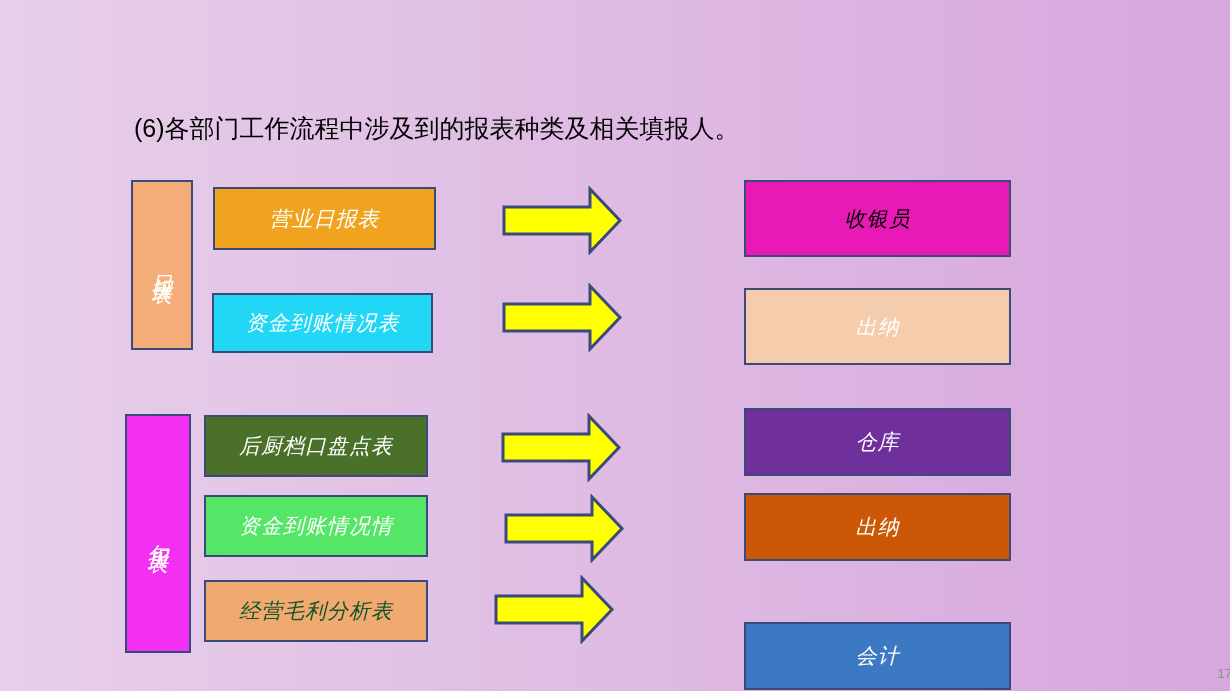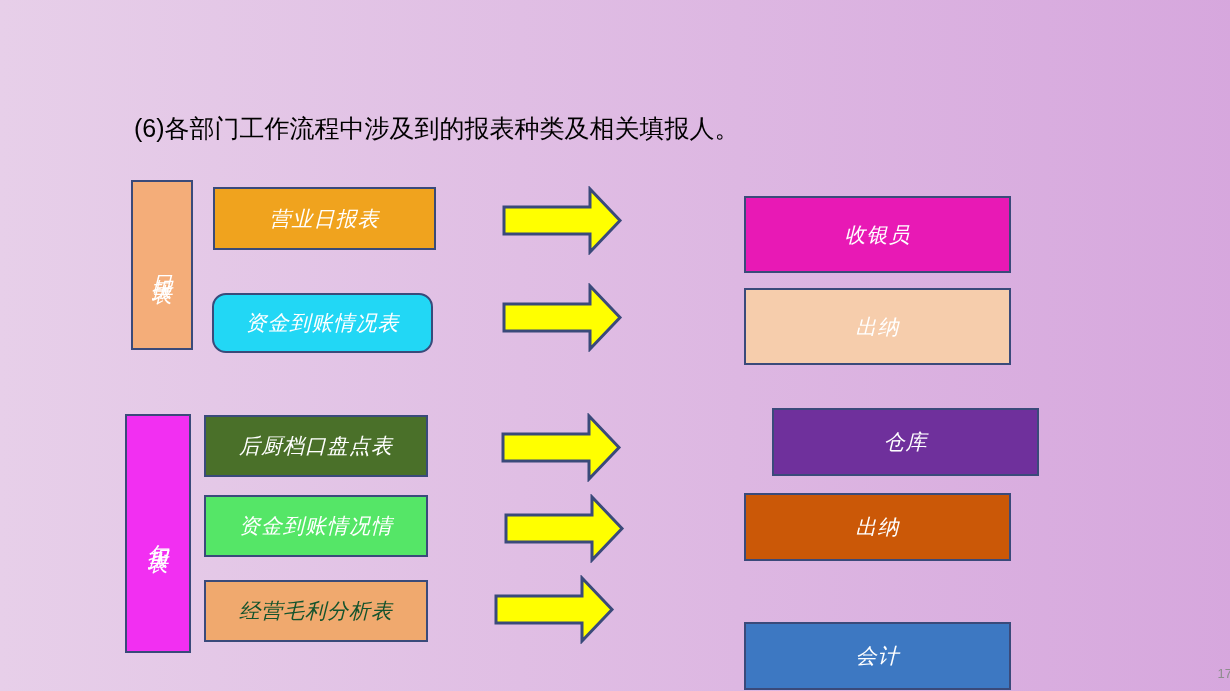--- a/index.html
+++ b/index.html
@@ -81,35 +81,35 @@
 <body>
 
 <div id="slide" style="background: linear-gradient(to right, rgb(231, 207, 233) 0%, rgb(214, 166, 221) 100%); padding-left: 30px;">
 
   <div class="slide-title">(6)各部门工作流程中涉及到的报表种类及相关填报人。</div>
 
   <div class="box vertical" style="left: 131px; top: 180px; width: 62px; height: 170px; background-color: rgb(244, 173, 121); border-color: rgb(58, 74, 122); color: rgb(255, 255, 255);">日报表</div>
 
   <div class="box" style="left: 213px; top: 187px; width: 223px; height: 63px; background-color: rgb(240, 163, 30); border-color: rgb(58, 74, 122); color: rgb(255, 255, 255);">营业日报表</div>
 
-  <div class="box" style="left: 212px; top: 293px; width: 221px; height: 60px; background-color: rgb(34, 215, 245); border-color: rgb(58, 74, 122); color: rgb(255, 255, 255); border-radius: 14px;">资金到账情况表</div>
+  <div class="box" style="left: 212px; top: 293px; width: 221px; height: 60px; background-color: rgb(34, 215, 245); border-color: rgb(58, 74, 122); color: rgb(255, 255, 255);">资金到账情况表</div>
 
   <div class="arrow" style="left:501px; top:186px; width:122px; height:69px;">
     <svg viewBox="0 0 122 69" preserveAspectRatio="none">
       <polygon points="3,21 89,21 89,3 119,34.5 89,66 89,48 3,48" fill="#ffff00" stroke="#3a4a7a" stroke-width="3" stroke-linejoin="miter"></polygon>
     </svg>
   </div>
 
   <div class="arrow" style="left:501px; top:283px; width:122px; height:69px;">
     <svg viewBox="0 0 122 69" preserveAspectRatio="none">
       <polygon points="3,21 89,21 89,3 119,34.5 89,66 89,48 3,48" fill="#ffff00" stroke="#3a4a7a" stroke-width="3" stroke-linejoin="miter"></polygon>
     </svg>
   </div>
 
-  <div class="box" style="left: 744px; top: 180px; width: 267px; height: 77px; background-color: rgb(232, 25, 181); border-color: rgb(58, 74, 122); color: #ffffff; margin-top: 16px;">收银员</div>
+  <div class="box" style="left: 744px; top: 180px; width: 267px; height: 77px; background-color: rgb(232, 25, 181); border-color: rgb(58, 74, 122); color: #000000;">收银员</div>
 
   <div class="box" style="left: 744px; top: 288px; width: 267px; height: 77px; background-color: rgb(246, 205, 172); border-color: rgb(58, 74, 122); color: rgb(255, 255, 255);">出纳</div>
 
   <div class="box vertical" style="left: 125px; top: 414px; width: 66px; height: 239px; background-color: rgb(242, 47, 242); border-color: rgb(58, 74, 122); color: rgb(255, 255, 255);">旬报表</div>
 
   <div class="box" style="left: 204px; top: 415px; width: 224px; height: 62px; background-color: rgb(74, 112, 41); border-color: rgb(58, 74, 122); color: rgb(255, 255, 255);">后厨档口盘点表</div>
 
   <div class="box" style="left: 204px; top: 495px; width: 224px; height: 62px; background-color: rgb(85, 230, 103); border-color: rgb(58, 74, 122); color: rgb(255, 255, 255);">资金到账情况情</div>
 
   <div class="box" style="left: 204px; top: 580px; width: 224px; height: 62px; background-color: rgb(240, 169, 110); border-color: rgb(58, 74, 122); color: #14532d;">经营毛利分析表</div>
@@ -125,21 +125,21 @@
       <polygon points="3,21 89,21 89,3 119,34.5 89,66 89,48 3,48" fill="#ffff00" stroke="#3a4a7a" stroke-width="3" stroke-linejoin="miter"></polygon>
     </svg>
   </div>
 
   <div class="arrow" style="left:493px; top:575px; width:122px; height:69px;">
     <svg viewBox="0 0 122 69" preserveAspectRatio="none">
       <polygon points="3,21 89,21 89,3 119,34.5 89,66 89,48 3,48" fill="#ffff00" stroke="#3a4a7a" stroke-width="3" stroke-linejoin="miter"></polygon>
     </svg>
   </div>
 
-  <div class="box" style="left: 744px; top: 408px; width: 267px; height: 68px; background-color: rgb(111, 48, 156); border-color: rgb(58, 74, 122); color: rgb(255, 255, 255); margin-left: 28px;">仓库</div>
+  <div class="box" style="left: 744px; top: 408px; width: 267px; height: 68px; background-color: rgb(111, 48, 156); border-color: rgb(58, 74, 122); color: rgb(255, 255, 255);">仓库</div>
 
   <div class="box" style="left: 744px; top: 493px; width: 267px; height: 68px; background-color: rgb(203, 88, 7); border-color: rgb(58, 74, 122); color: rgb(255, 255, 255);">出纳</div>
 
   <div class="box" style="left: 744px; top: 586px; width: 267px; height: 68px; background-color: rgb(61, 120, 194); border-color: rgb(58, 74, 122); color: rgb(255, 255, 255); margin-top: 36px;">会计</div>
 
   <div class="page-number" style="color: rgb(141, 141, 141);">17</div>
 
 </div>
 
 </body></html>

